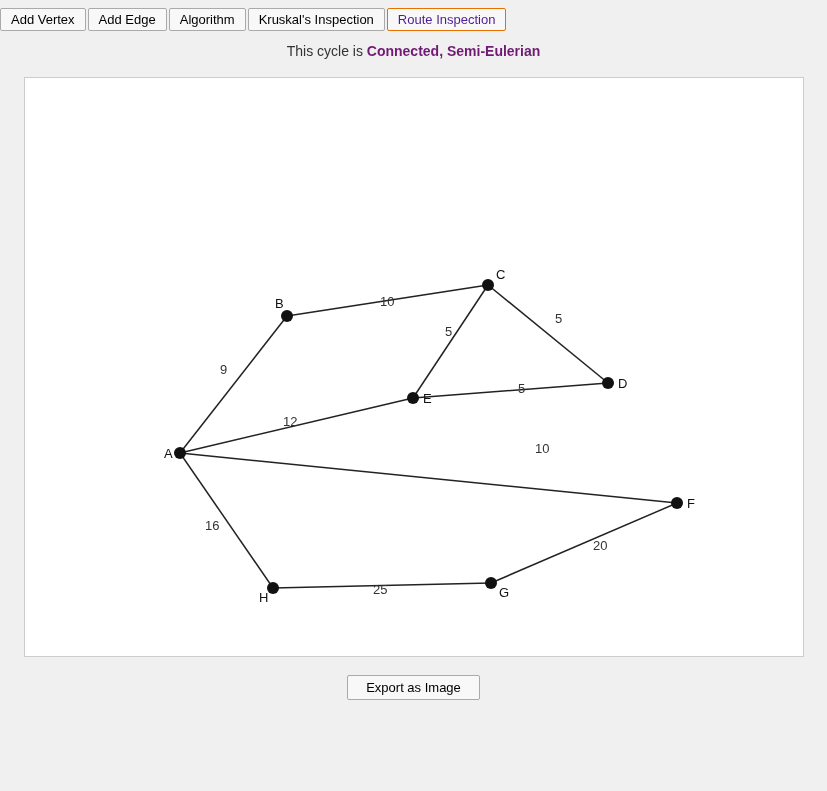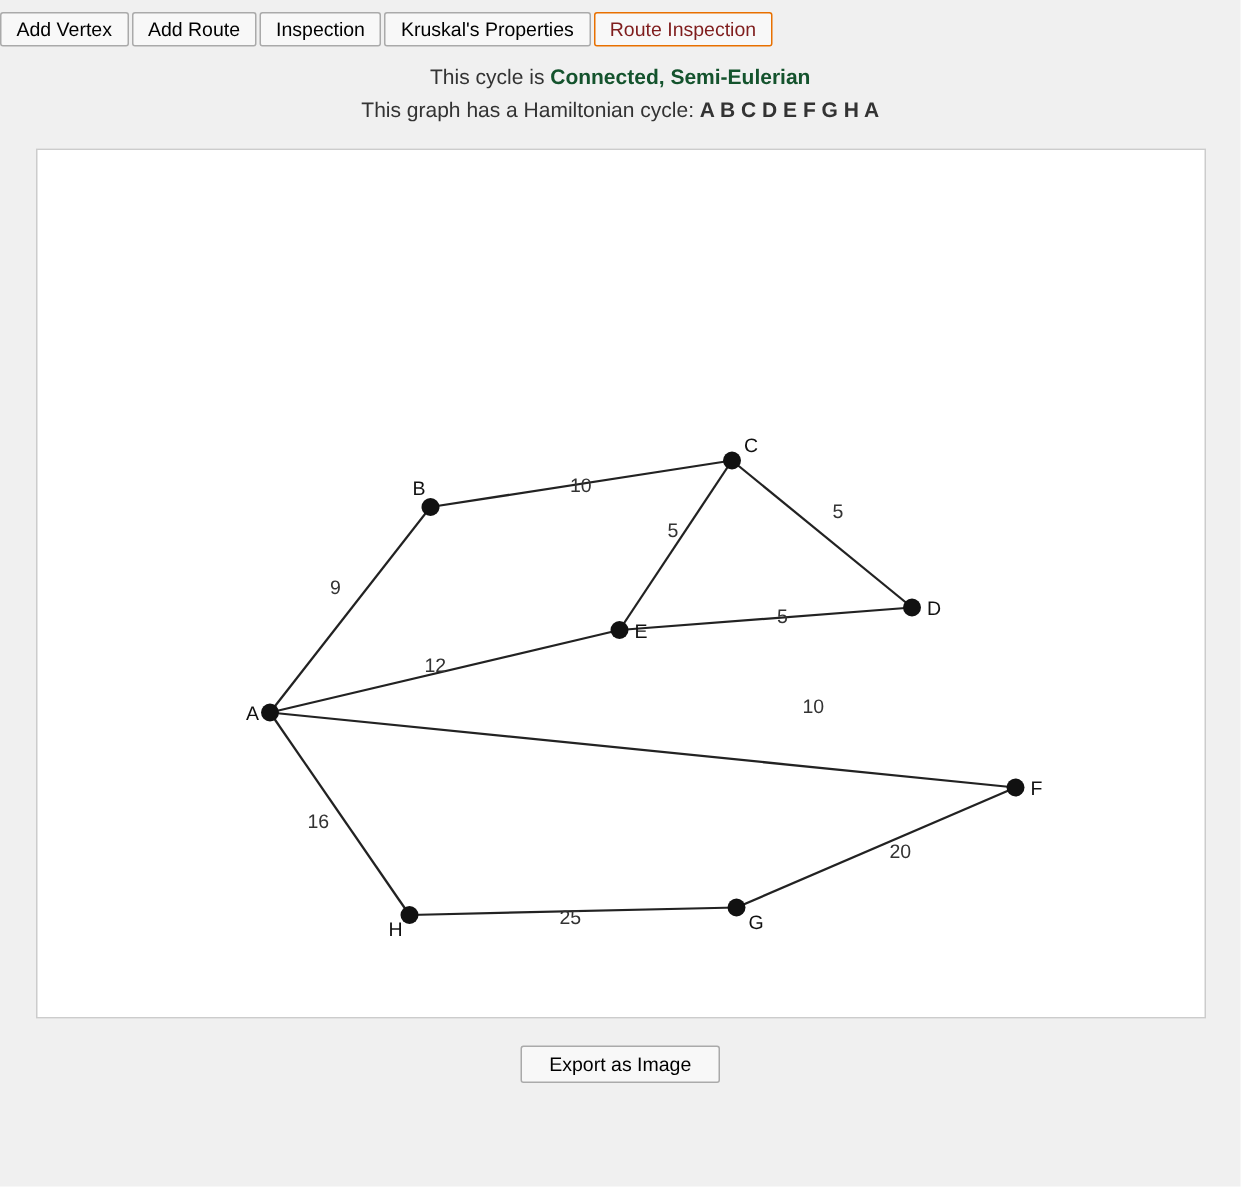--- a/index.html
+++ b/index.html
@@ -22,30 +22,30 @@
     .toolbar button {
       padding: 3px 10px;
       font-size: 13px;
       background: #f8f8f8;
       border: 1px solid #aaa;
       cursor: pointer;
       border-radius: 2px;
     }
     .toolbar button.active {
       border-color: #e87000;
-      color: #7f1d1d;
+      color: #4c1d95;
     }
     .info-area {
       text-align: center;
       margin-top: 6px;
       font-size: 14px;
       color: #333;
     }
     .info-area .connected {
-      color: #14532d;
+      color: #701a75;
       font-weight: bold;
     }
     .info-area .hamiltonian {
       font-weight: bold;
     }
     .graph-container {
       background: white;
       border: 1px solid #ccc;
       margin: 18px auto 0 auto;
       width: 780px;
@@ -67,32 +67,29 @@
       border: 1px solid #aaa;
       cursor: pointer;
       border-radius: 2px;
     }
   </style>
 </head>
 <body>
 
 <div class="toolbar">
 <button>Add Vertex</button>
-    <button>Add Route</button>
-    <button>Inspection</button>
-    <button>Kruskal's Properties</button>
+    <button>Add Edge</button>
+    <button>Algorithm</button>
+    <button>Kruskal's Inspection</button>
     <button class="active">Route Inspection</button>
   </div>
 
 <div class="info-area">
   <div>
     <span>This cycle is </span><span class="connected">Connected, Semi-Eulerian</span>
-  </div>
-  <div style="margin-top:6px;">
-    <span>This graph has a Hamiltonian cycle: </span><span class="hamiltonian">A B C D E F G H A</span>
   </div>
 </div>
 
 <div class="graph-container">
   <svg width="780" height="580">
   <line x1="155" y1="375" x2="262" y2="238" stroke="#222" stroke-width="1.5"></line>
       <text x="195" y="296" font-size="13" font-family="Arial, sans-serif" fill="#333">9</text>
       <line x1="262" y1="238" x2="463" y2="207" stroke="#222" stroke-width="1.5"></line>
       <text x="355" y="228" font-size="13" font-family="Arial, sans-serif" fill="#333">10</text>
       <line x1="463" y1="207" x2="388" y2="320" stroke="#222" stroke-width="1.5"></line>

